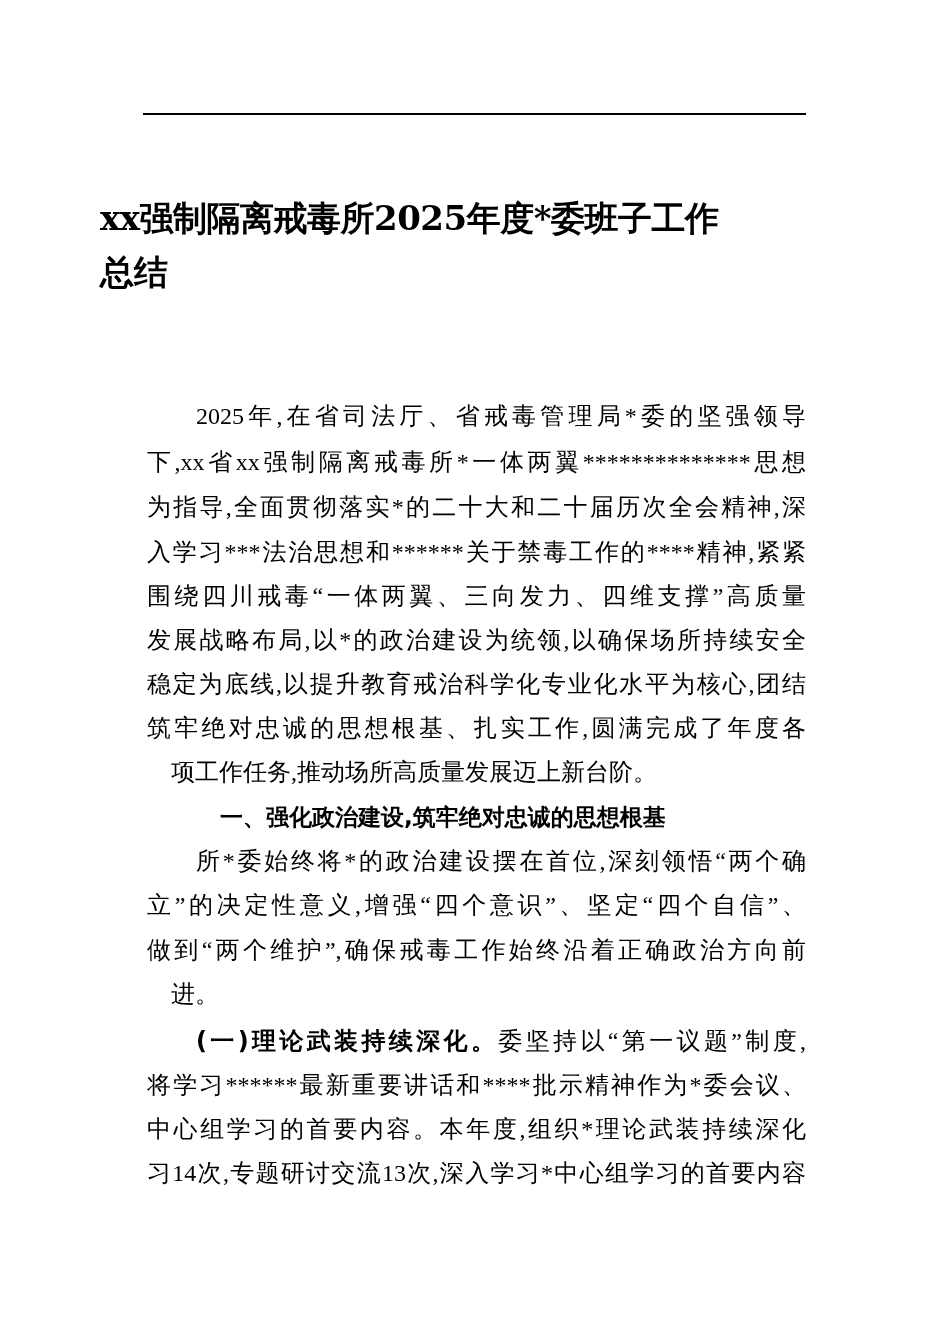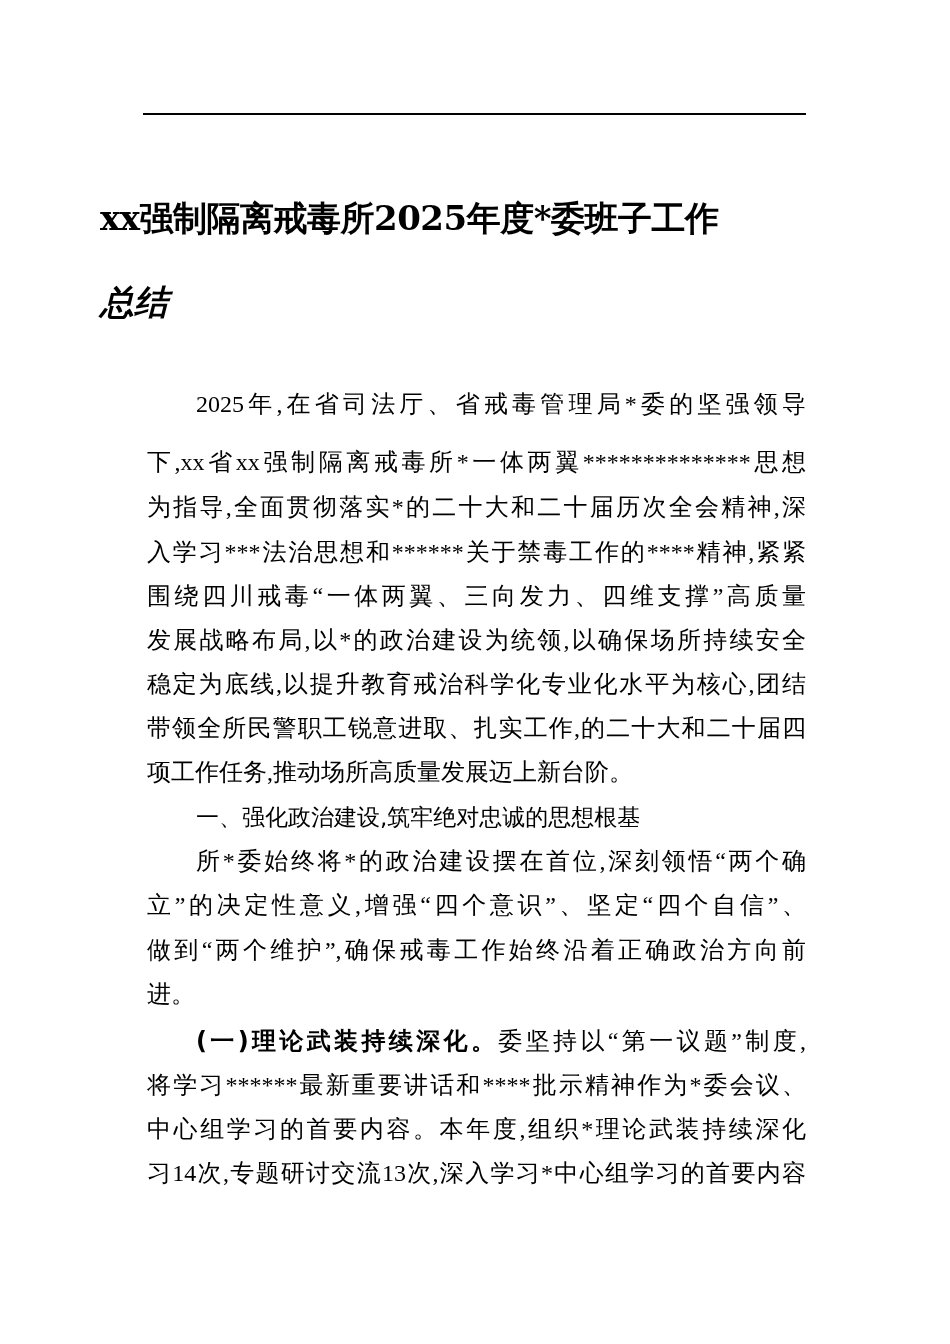--- a/index.html
+++ b/index.html
@@ -1,45 +1,45 @@
 <!DOCTYPE html>
 <html><head>
   <meta charset="utf-8">
   <style>
     html, body { margin: 0; padding: 0; background: #ffffff; }
     body { width: 950px; height: 1344px; position: relative; overflow: hidden; color: #000; }
     .rule { position: absolute; left: 143px; top: 113px; width: 663px; height: 2px; background: #000; }
     .title { position: absolute; left: 100px; width: 750px; 
       font-family: "DejaVu Serif", "Liberation Serif", serif; font-size: 34px; font-weight: bold; line-height: 40px; }
     .t1 { top: 198px; letter-spacing: -0.5px; }
-    .t2 { top: 282px; font-style: italic; }
+    .t2 { top: 252px; }
     .line { position: absolute; left: 147px; width: 659px; height: 40px; line-height: 40px;
       font-family: "Liberation Serif", "DejaVu Serif", serif; font-size: 24px; white-space: nowrap;
       text-align: justify; text-align-last: justify; }
-    .line.last { text-align: left; text-align-last: left; }
+    .line.last { text-align: left; text-align-last: left; margin-left: 24px; }
     .line.indent { left: 196px; width: 610px; }
-    .heading { font-family: "DejaVu Sans", "Liberation Sans", sans-serif; font-weight: normal; font-size: 23px; }
+    .heading { font-family: "DejaVu Sans", "Liberation Sans", sans-serif; font-weight: bold; font-size: 23px; }
     .sub-label { font-family: "DejaVu Sans", sans-serif; font-weight: bold; margin-top: 29px; }
   </style>
 </head>
 <body>
 
 <div class="rule"></div>
 
 <div class="title t1">xx强制隔离戒毒所2025年度*委班子工作</div>
 <div class="title t2">总结</div>
 
-<div class="line indent" style="top:384px">2025年,在省司法厅、省戒毒管理局*委的坚强领导</div>
+<div class="line indent" style="top:396px">2025年,在省司法厅、省戒毒管理局*委的坚强领导</div>
 <div class="line" style="top:442px">下,xx省xx强制隔离戒毒所*一体两翼**************思想</div>
 <div class="line" style="top:487px">为指导,全面贯彻落实*的二十大和二十届历次全会精神,深</div>
 <div class="line" style="top:532px">入学习***法治思想和******关于禁毒工作的****精神,紧紧</div>
 <div class="line" style="top:576px">围绕四川戒毒“一体两翼、三向发力、四维支撑”高质量</div>
 <div class="line" style="top:620px">发展战略布局,以*的政治建设为统领,以确保场所持续安全</div>
 <div class="line" style="top:664px">稳定为底线,以提升教育戒治科学化专业化水平为核心,团结</div>
-<div class="line" style="top:708px">带领全所民警职工锐意进取、扎实工作,的二十大和二十届四</div>
+<div class="line" style="top:708px">筑牢绝对忠诚的思想根基、扎实工作,圆满完成了年度各</div>
 <div class="line last" style="top:752px">项工作任务,推动场所高质量发展迈上新台阶。</div>
 
 <div class="line indent last heading" style="top:797px">一、强化政治建设,筑牢绝对忠诚的思想根基</div>
 
 <div class="line indent" style="top:841px">所*委始终将*的政治建设摆在首位,深刻领悟“两个确</div>
 <div class="line" style="top:885px">立”的决定性意义,增强“四个意识”、坚定“四个自信”、</div>
 <div class="line" style="top:930px">做到“两个维护”,确保戒毒工作始终沿着正确政治方向前</div>
 <div class="line last" style="top:974px">进。</div>
 
 <div class="line indent" style="top:1021px; text-align:justify;"><span class="sub-label">(一)理论武装持续深化。</span><span>委坚持以“第一议题”制度,</span></div>

